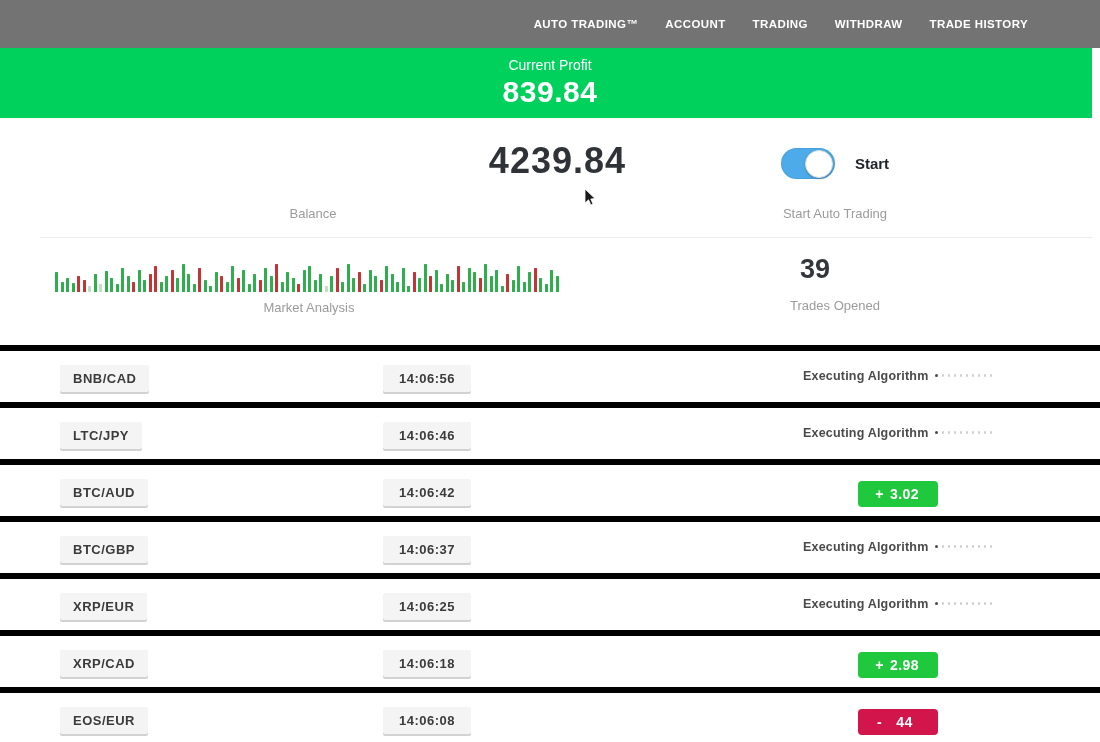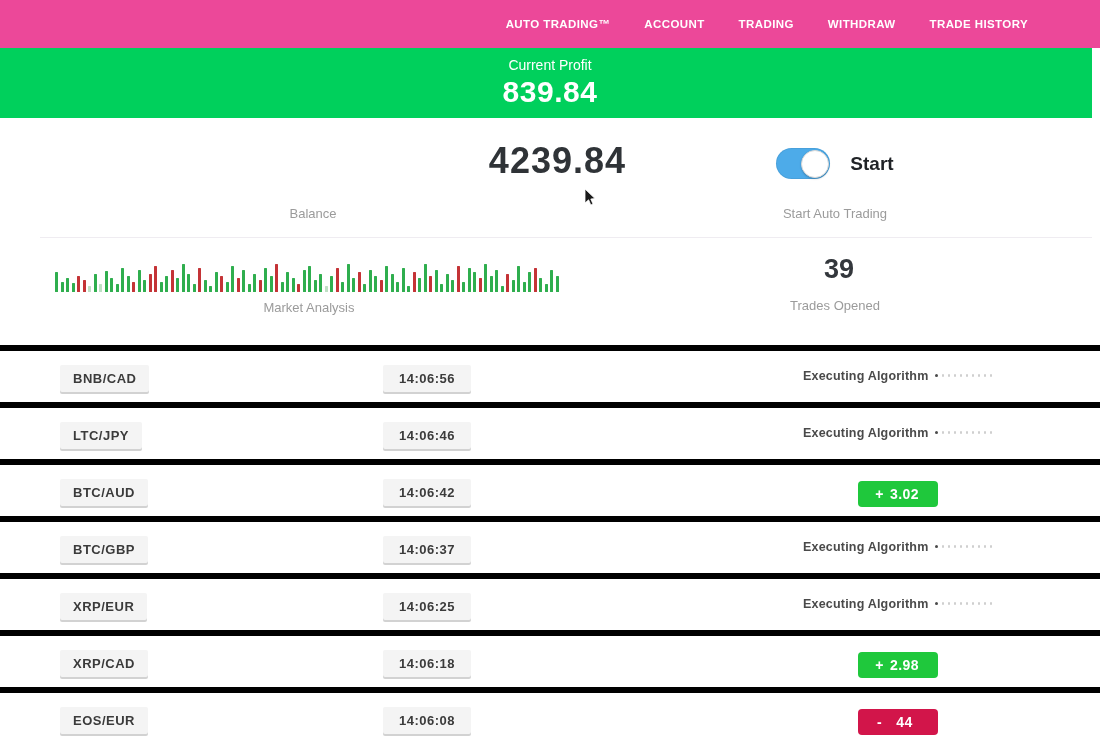--- a/index.html
+++ b/index.html
@@ -1,22 +1,22 @@
 <!DOCTYPE html>
 <html><head>
 <meta charset="utf-8">
 <style>
   * { margin:0; padding:0; box-sizing:border-box; }
   html,body { width:1100px; height:742px; overflow:hidden; background:#fff;
               font-family:"Liberation Sans", sans-serif; }
   .page { position:relative; width:1100px; height:742px; }
 
   
-  .navbar { height:48px; background:#ec4899; display:flex; align-items:center;
-            justify-content:flex-end; padding-right:72px; gap:34px;padding-left:17px; }
+  .navbar { height:48px; background:#737373; display:flex; align-items:center;
+            justify-content:flex-end; padding-right:72px; gap:27px;padding-left:17px; }
   .nav-item { color:#fff; font-size:11.5px; font-weight:bold; letter-spacing:.4px;
               cursor:pointer; white-space:nowrap; }
 
   
   .banner { position:relative; height:70px; background:#00d05c; color:#fff;
             display:flex; flex-direction:column; align-items:center; justify-content:center; }
   .banner-label { font-size:14px; margin-bottom:2px; }
   .banner-value { font-size:30px; font-weight:bold; letter-spacing:.5px; }
   .banner-right-strip { position:absolute; right:0; top:0; width:8px; height:70px; background:#fff; }
 
@@ -26,34 +26,34 @@
                    font-size:36px; font-weight:bold; color:#2f3337; letter-spacing:1px; }
   .balance-label { position:absolute; left:0; top:88px; width:626px; text-align:center;
                    font-size:13px; color:#9b9b9b; }
   .toggle-group { position:absolute; left:640px; top:30px; width:390px;
                   display:flex; align-items:center; justify-content:center; gap:20px; }
   .toggle { position:relative; width:54px; height:31px; border-radius:16px;
             background:#4dabe9; cursor:pointer; box-shadow:inset 0 0 0 1px rgba(0,0,0,.06); }
   .toggle .knob { position:absolute; top:1.5px; right:1.5px; width:28px; height:28px;
                   border-radius:50%; background:#fff; border:1px solid #d9d9d9;
                   box-shadow:0 1px 2px rgba(0,0,0,.2); }
-  .toggle-label { font-size:19px; font-weight:bold; color:#1f2226; }
+  .toggle-label { font-size:15px; font-weight:bold; color:#1f2226; }
   .toggle-caption { position:absolute; left:640px; top:88px; width:390px; text-align:center;
                     font-size:13px; color:#9b9b9b; }
   .stats-divider { position:absolute; left:40px; right:8px; top:119px; height:1px; background:#efecf1; }
 
   .market-chart { position:absolute; left:55px; top:138px; width:508px; height:36px;
                   display:flex; align-items:flex-end; gap:2.5px; }
   .market-chart i { display:block; width:3px; border-radius:.5px; }
   .market-chart i.g { background:#2fae4e; }
   .market-chart i.r { background:#c43336; }
   .market-chart i.p { background:#bfe0c4; }
   .market-label { position:absolute; left:55px; top:182px; width:508px; text-align:center;
                   font-size:13px; color:#9b9b9b; }
-  .trades-opened-value { position:absolute; left:644px; top:136px; width:390px; text-align:center;
+  .trades-opened-value { position:absolute; left:620px; top:136px; width:390px; text-align:center;
                          font-size:27px; font-weight:bold; color:#33373c; }
   .trades-opened-label { position:absolute; left:640px; top:180px; width:390px; text-align:center;
                          font-size:13px; color:#9b9b9b; }
 
   
   .trades { position:relative; }
   .trade-row { position:relative; height:57px; border-top:6px solid #000000; }
   .pair-badge { position:absolute; left:60px; top:14px; min-width:80px; text-align:center;
                 background:#f4f4f4; color:#3b3b3b; font-size:13px; font-weight:bold;
                 letter-spacing:.5px; padding:6px 13px; border-radius:2px;

